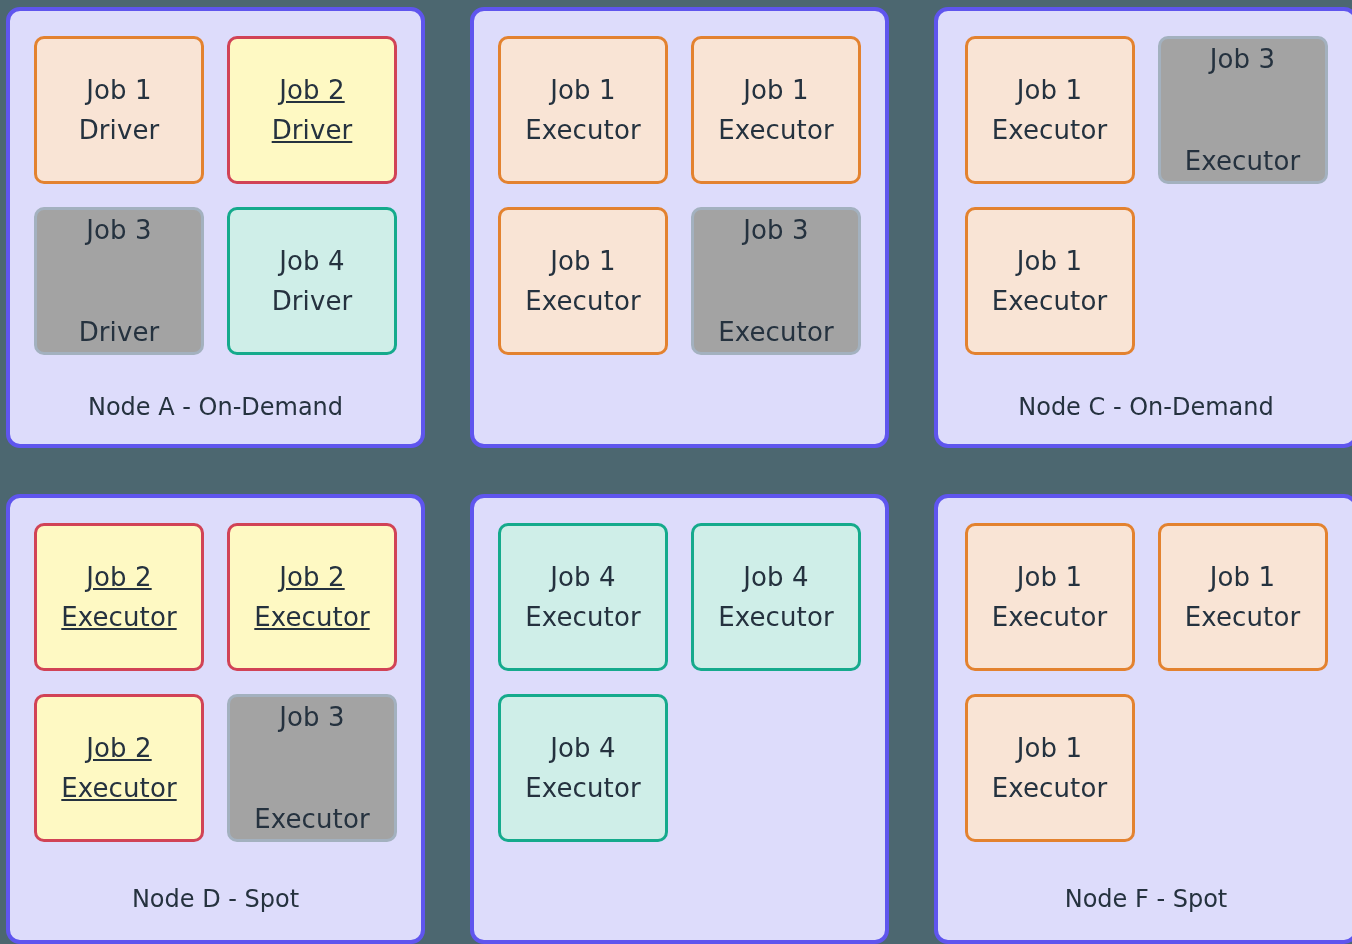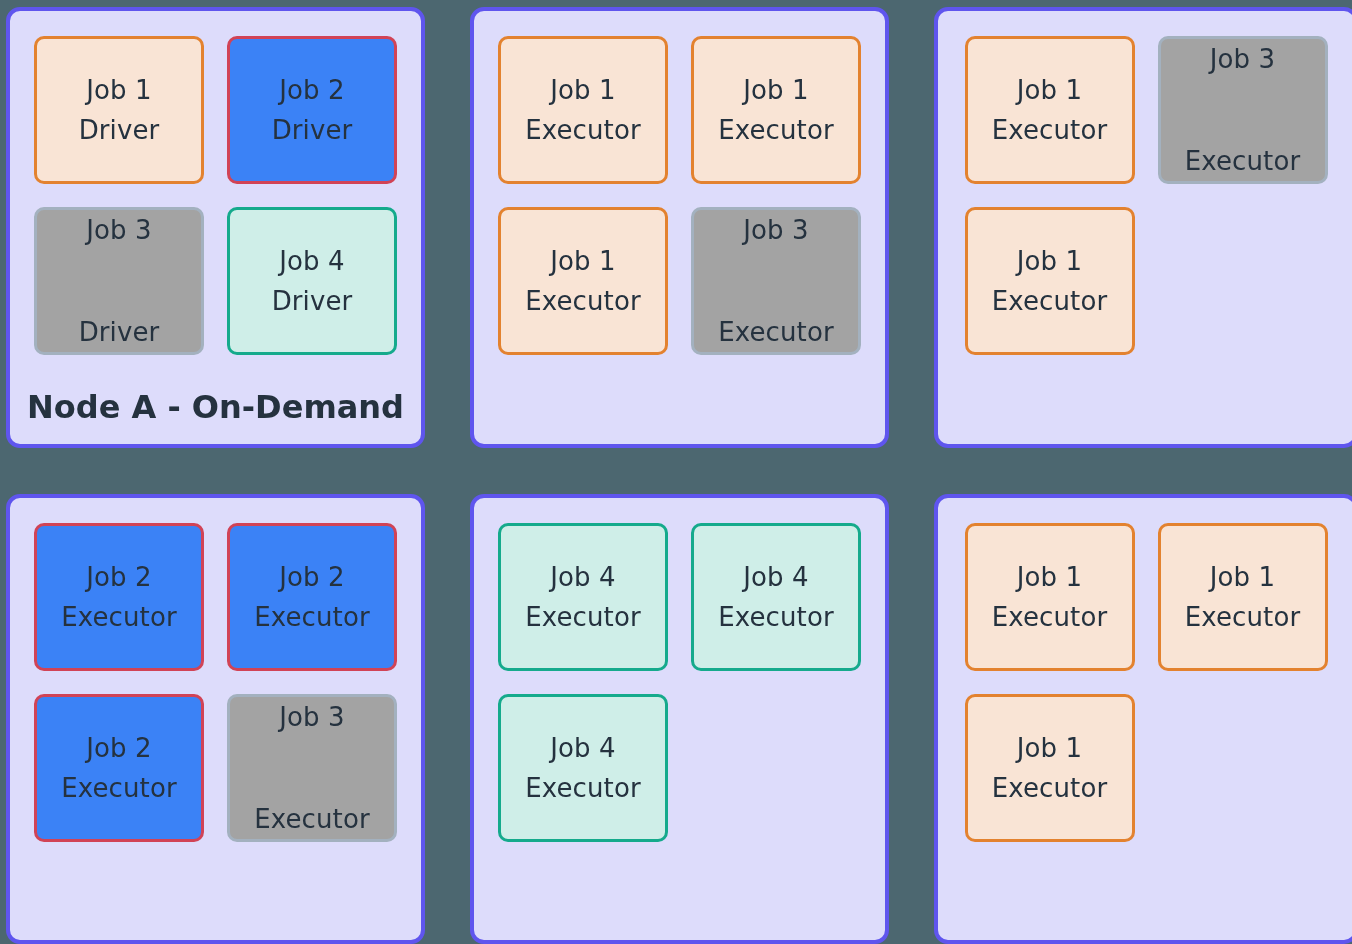--- a/index.html
+++ b/index.html
@@ -64,34 +64,33 @@
     background: transparent;
   }
 
   .job-card .line {
     display: block;
     white-space: nowrap;
   }
 
   
   .theme-orange { background: #f9e4d5; border-color: #e3822f; }
-  .theme-red    { background: #3b82f6; border-color: #d14356; }
+  .theme-red    { background: #fef9c3; border-color: #d14356; text-decoration: underline; }
   .theme-gray   { background: #a3a3a3; border-color: #a3b1bf; justify-content: space-between; }
   .theme-teal   { background: #cfeee8; border-color: #15aa8c; justify-content: center; }
 
   .node-label {
     margin-top: auto;
     margin-bottom: 0;
     padding-bottom: 22px;
-    font-size: 32px;
+    font-size: 24px;
     line-height: 30px;
     color: #25323f;
     text-align: center;
     white-space: nowrap;
-    font-weight: bold;
   }
 
   
   .row-2 .node-label { padding-bottom: 26px; }
 </style>
 </head>
 <body>
 
 <div id="cluster-grid">
     <div class="node">
@@ -144,40 +143,42 @@
         <div class="job-card theme-gray">
           <span class="line">Job 3</span>
           <span class="line">Executor</span>
         </div>
         <div class="job-card theme-orange">
           <span class="line">Job 1</span>
           <span class="line">Executor</span>
         </div>
         <div class="job-card empty"></div>
       </div>
+      <div class="node-label">Node C - On-Demand</div>
     </div>
     <div class="node row-2">
       <div class="slot-grid">
         <div class="job-card theme-red">
           <span class="line">Job 2</span>
           <span class="line">Executor</span>
         </div>
         <div class="job-card theme-red">
           <span class="line">Job 2</span>
           <span class="line">Executor</span>
         </div>
         <div class="job-card theme-red">
           <span class="line">Job 2</span>
           <span class="line">Executor</span>
         </div>
         <div class="job-card theme-gray">
           <span class="line">Job 3</span>
           <span class="line">Executor</span>
         </div>
       </div>
+      <div class="node-label">Node D - Spot</div>
     </div>
     <div class="node row-2">
       <div class="slot-grid">
         <div class="job-card theme-teal">
           <span class="line">Job 4</span>
           <span class="line">Executor</span>
         </div>
         <div class="job-card theme-teal">
           <span class="line">Job 4</span>
           <span class="line">Executor</span>
@@ -198,14 +199,15 @@
         <div class="job-card theme-orange">
           <span class="line">Job 1</span>
           <span class="line">Executor</span>
         </div>
         <div class="job-card theme-orange">
           <span class="line">Job 1</span>
           <span class="line">Executor</span>
         </div>
         <div class="job-card empty"></div>
       </div>
+      <div class="node-label">Node F - Spot</div>
     </div>
   </div>
 
 </body></html>

